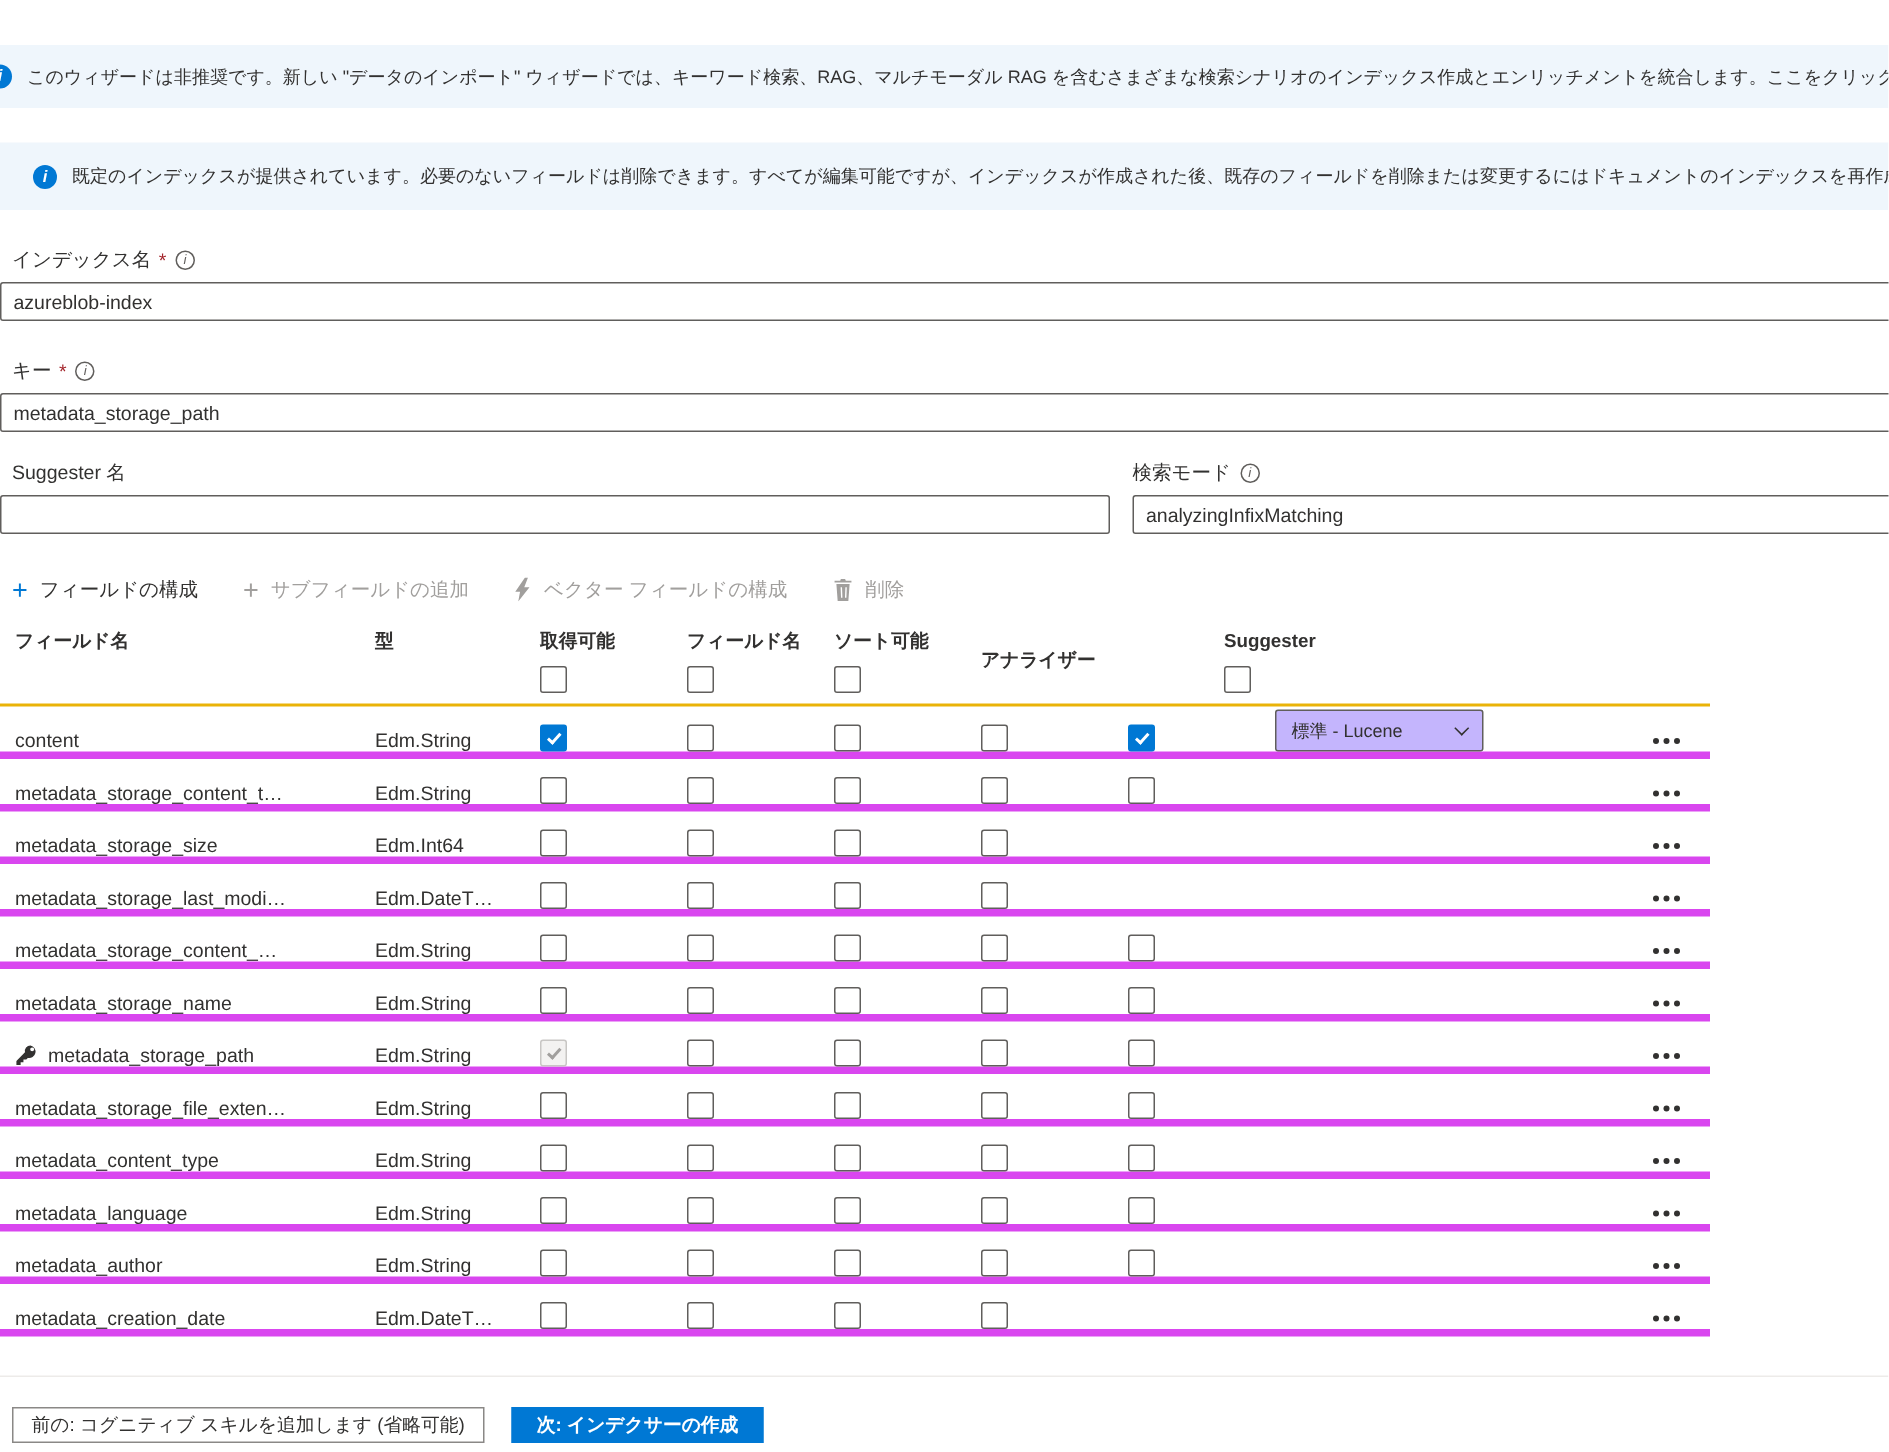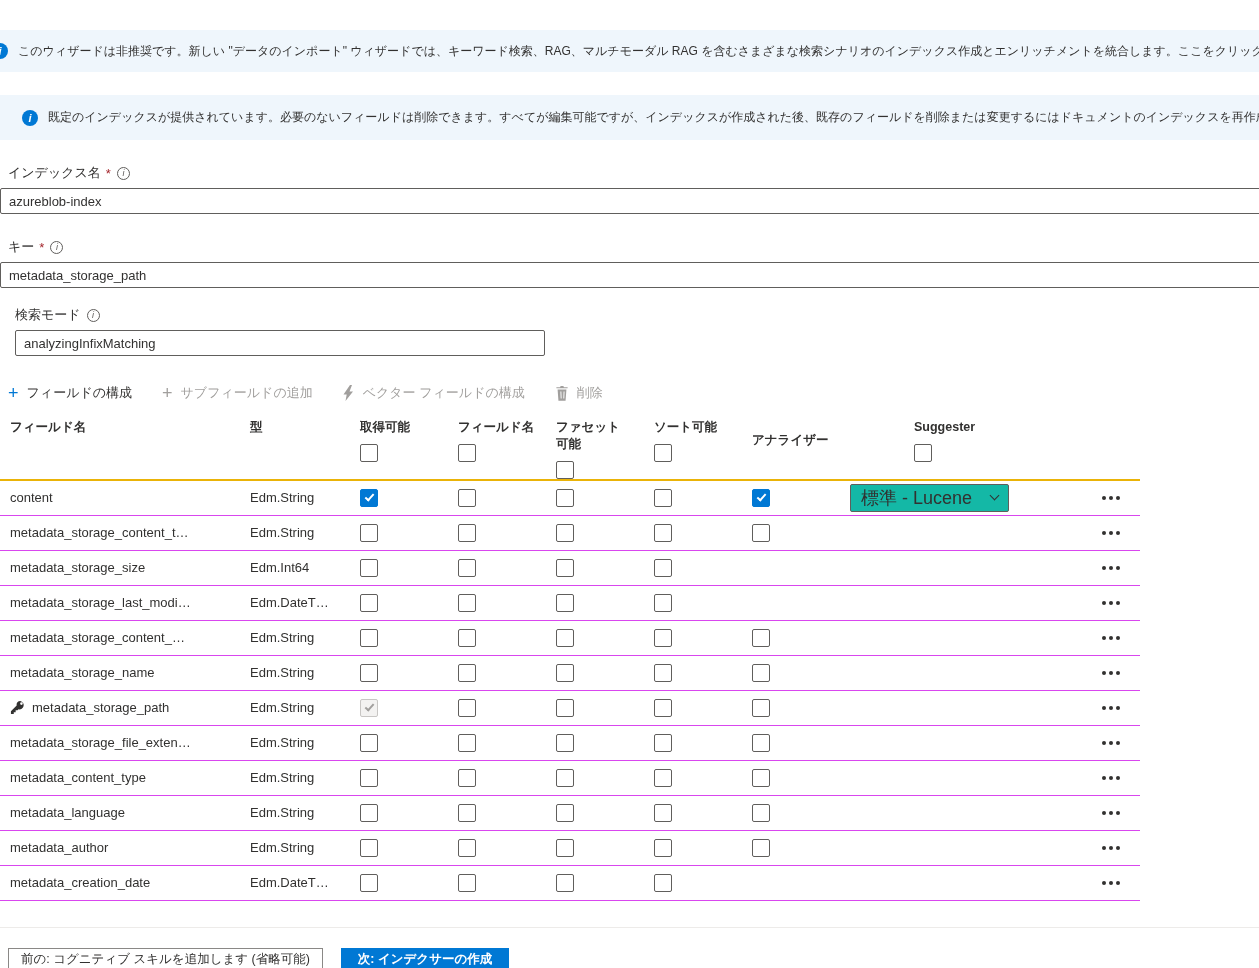--- a/index.html
+++ b/index.html
@@ -38,43 +38,43 @@
   .toolbar-btn.disabled .tb-plus{color:#a19f9d}
   .tb-svg{display:flex;align-items:center}
 
   
   .table{margin-top:10px;width:1140px}
   .thead{display:flex;align-items:flex-start;min-height:57px;border-bottom:2px solid #eab308;padding-top:5px}
   .hcell{display:flex;flex-direction:column;gap:8px}
   .hlabel{font-size:12.5px;font-weight:600;line-height:1.35;color:#323130}
   .wrap-narrow{max-width:70px}
   .analyzer-hlabel{margin-top:13px}
-  .trow{display:flex;align-items:center;height:35px;border-bottom:1px solid #d946ef;font-size:13px}
+  .trow{display:flex;align-items:flex-end;height:35px;border-bottom:5px solid #d946ef;font-size:13px}
   .cell{display:flex;align-items:center}
   .c-name{width:240px;padding-left:10px;gap:7px;white-space:nowrap;overflow:hidden}
   .c-type{width:120px;padding-left:10px;white-space:nowrap}
   .c-check{width:98px}
   .c-analyzer{width:162px}
   .c-suggester{width:88px}
   .c-menu{width:40px}
   .key-wrap{display:flex;align-items:center}
 
   
   .checkbox{width:18px;height:18px;border:1px solid #605e5c;border-radius:2px;background:#fff;
     display:flex;align-items:center;justify-content:center;cursor:pointer}
   .checkbox.checked{background:#0078d4;border-color:#0078d4}
   .checkmark{width:5px;height:9px;border-right:2px solid #fff;border-bottom:2px solid #fff;
     transform:rotate(42deg);margin-bottom:2px}
   .checkbox.disabled{background:#f3f2f1;border-color:#c8c6c4;cursor:default}
   .checkbox.disabled .checkmark{border-color:#a19f9d}
   .cb-spacer{width:18px;height:18px}
 
   
-  .dropdown{width:159px;height:28px;border:1px solid #605e5c;border-radius:2px;background:#14b8a6;
-    display:flex;align-items:center;justify-content:space-between;padding:0 10px;cursor:pointer;font-size:18px}
+  .dropdown{width:139px;height:28px;border:1px solid #605e5c;border-radius:2px;background:#c4b5fd;
+    display:flex;align-items:center;justify-content:space-between;padding:0 10px;cursor:pointer;font-size:12px}
   .chevron{width:7px;height:7px;border-right:1.4px solid #323130;border-bottom:1.4px solid #323130;
     transform:rotate(45deg);margin-top:-4px}
 
   
   .dots{display:flex;gap:3px;align-items:center;cursor:pointer;padding:5px 2px}
   .dot{width:4px;height:4px;border-radius:50%;background:#323130}
 
   
   .footer-divider{width:1259px;height:1px;background:#edebe9;margin-top:26px}
   .footer{display:flex;gap:18px;margin:20px 0 0 8px}
@@ -104,20 +104,26 @@
   <input class="text-input input-full" value="azureblob-index" style="">
 
   <div class="field-label">
     <span>キー</span>
     <span class="req">*</span>
     <span class="info-icon">i</span>
   </div>
   <input class="text-input input-full" value="metadata_storage_path" style="">
 
   <div class="two-col">
+    <div class="col-left">
+      <div class="field-label">
+        <span>Suggester 名</span>
+      </div>
+      <input class="text-input suggester-input" value="" style="">
+    </div>
     <div class="col-right">
       <div class="field-label">
         <span>検索モード</span>
         <span class="info-icon">i</span>
       </div>
       <input class="text-input searchmode-input" value="analyzingInfixMatching" style="">
     </div>
   </div>
 
   <div class="toolbar">
@@ -157,24 +163,20 @@
       </div>
       <div class="hcell c-check">
         <span class="hlabel">取得可能</span>
         <div class="checkbox"></div>
       </div>
       <div class="hcell c-check">
         <span class="hlabel">フィールド名</span>
         <div class="checkbox"></div>
       </div>
       <div class="hcell c-check">
-        <span class="hlabel wrap-narrow">ファセット可能</span>
-        <div class="checkbox"></div>
-      </div>
-      <div class="hcell c-check">
         <span class="hlabel">ソート可能</span>
         <div class="checkbox"></div>
       </div>
       <div class="hcell c-analyzer">
         <span class="hlabel analyzer-hlabel">アナライザー</span>
       </div>
       <div class="hcell c-suggester">
         <span class="hlabel">Suggester</span>
         <div class="checkbox"></div>
       </div>

